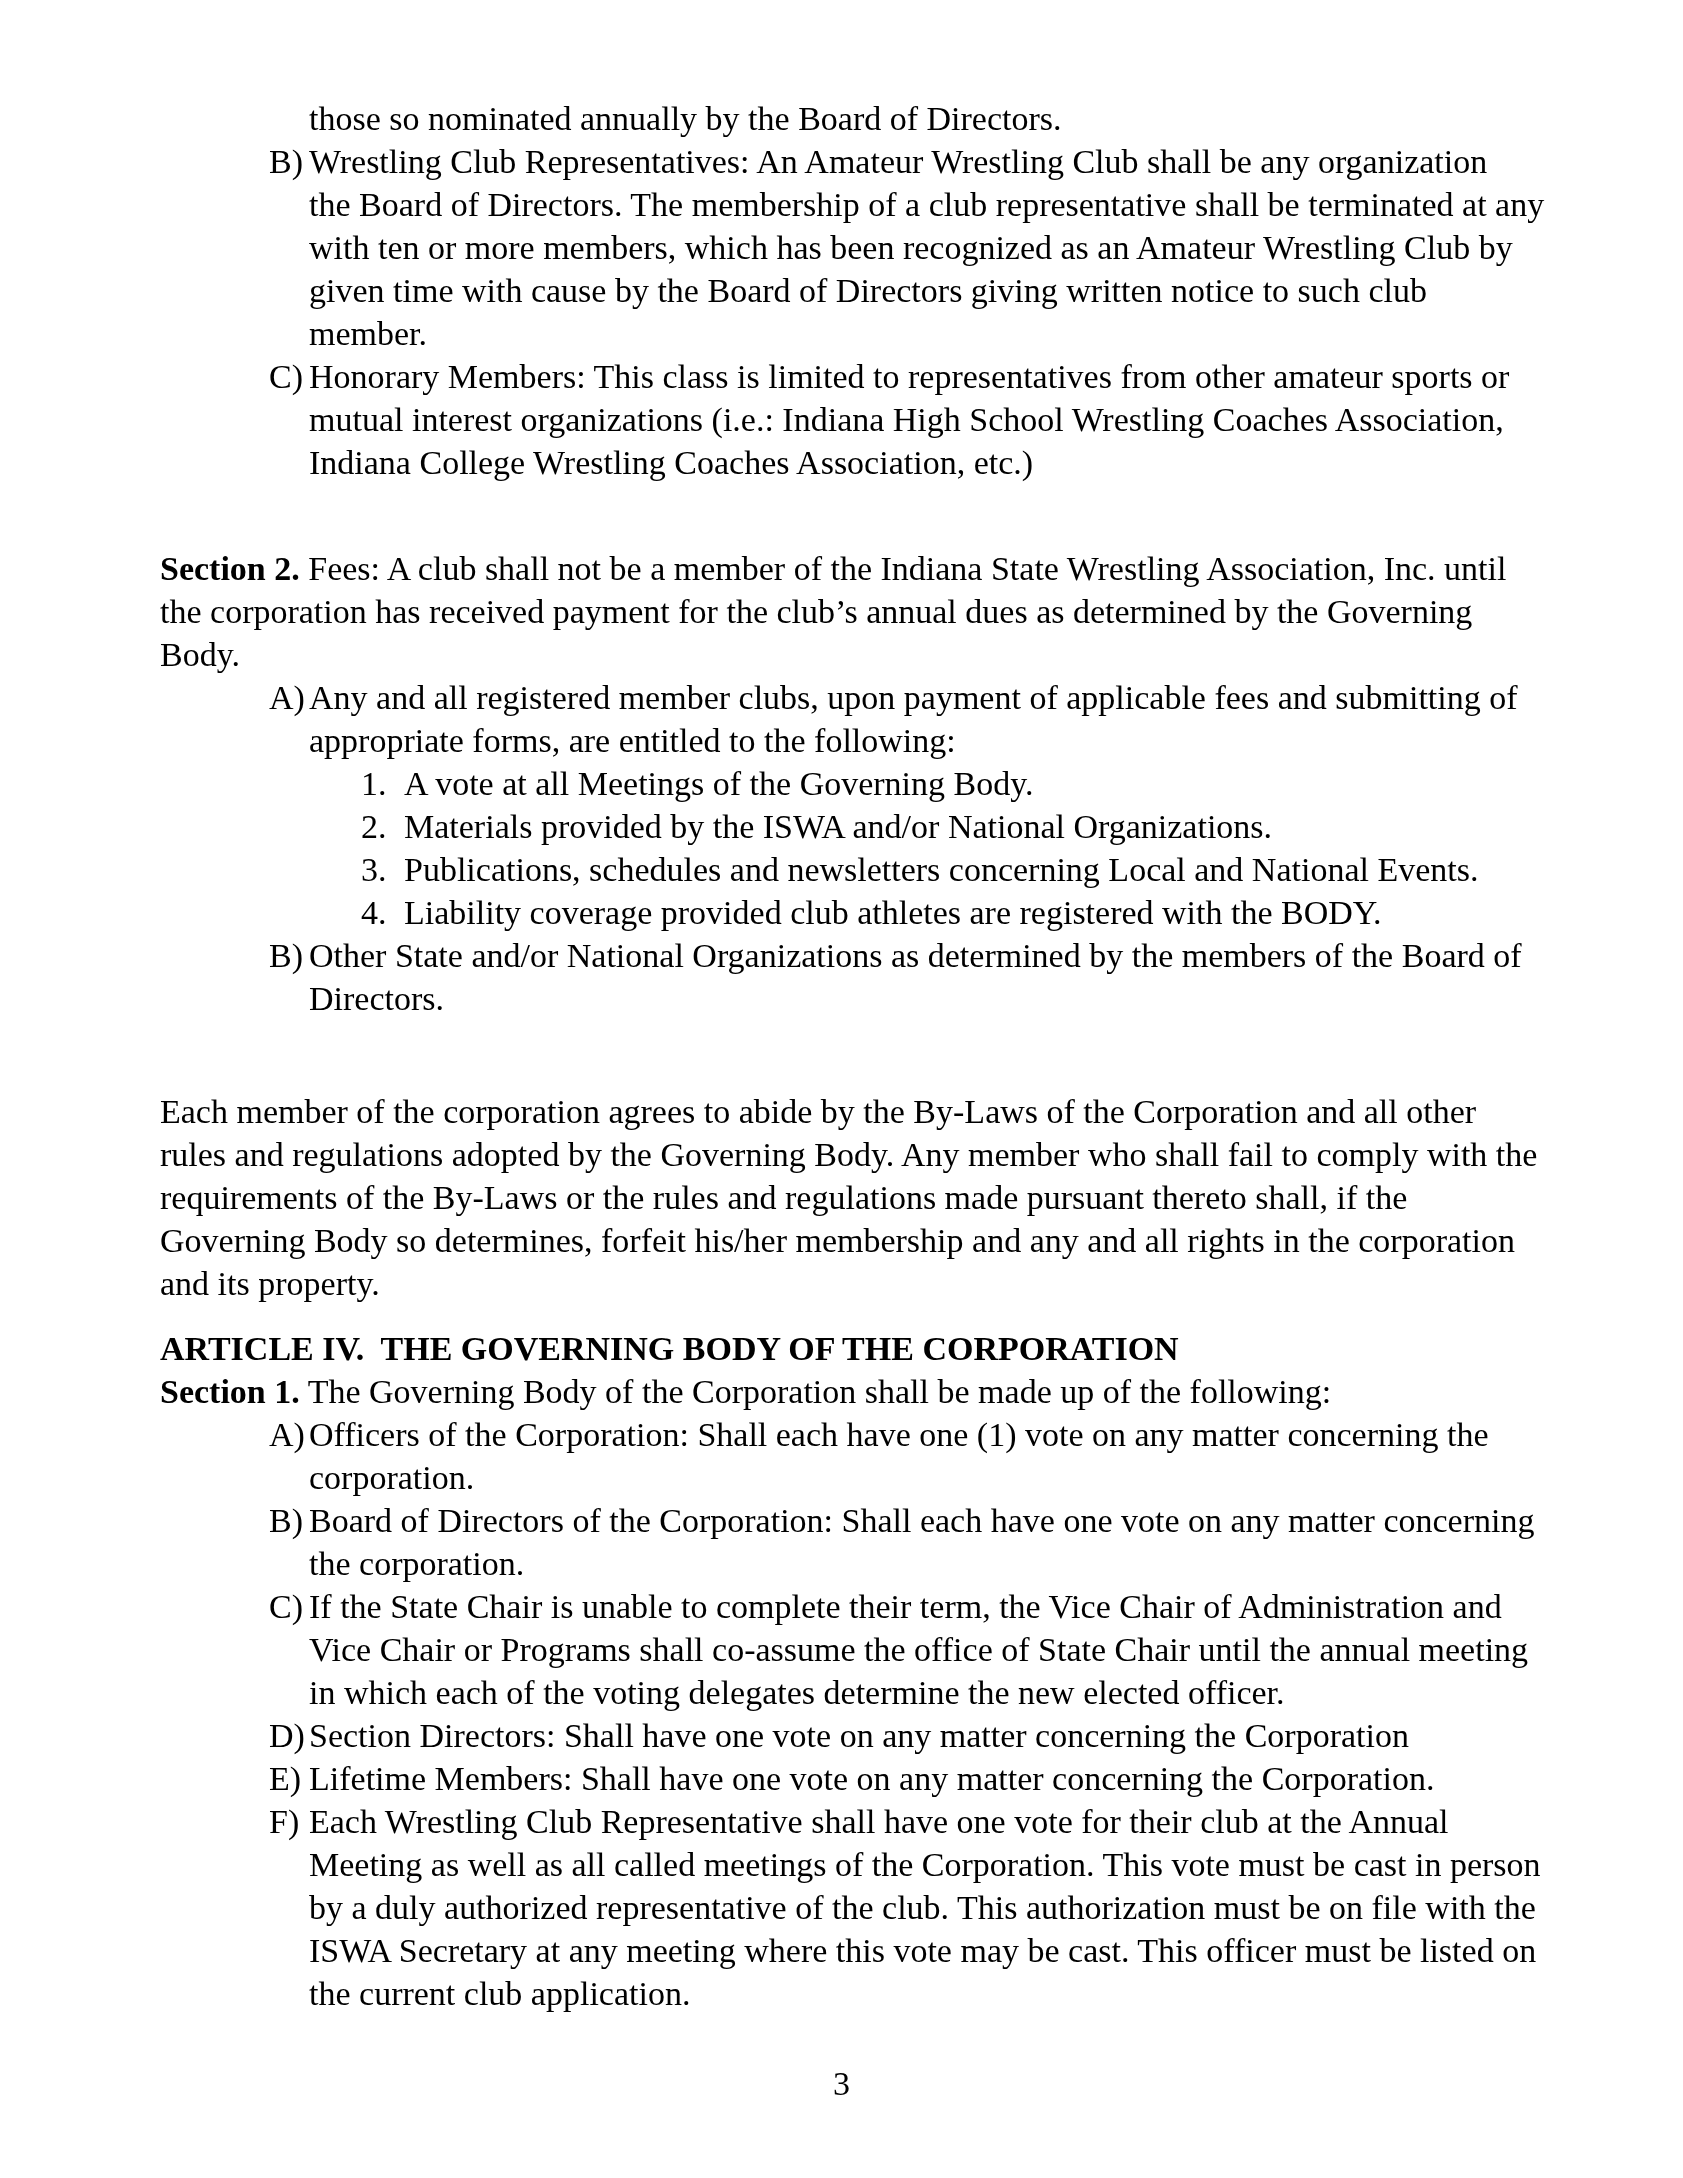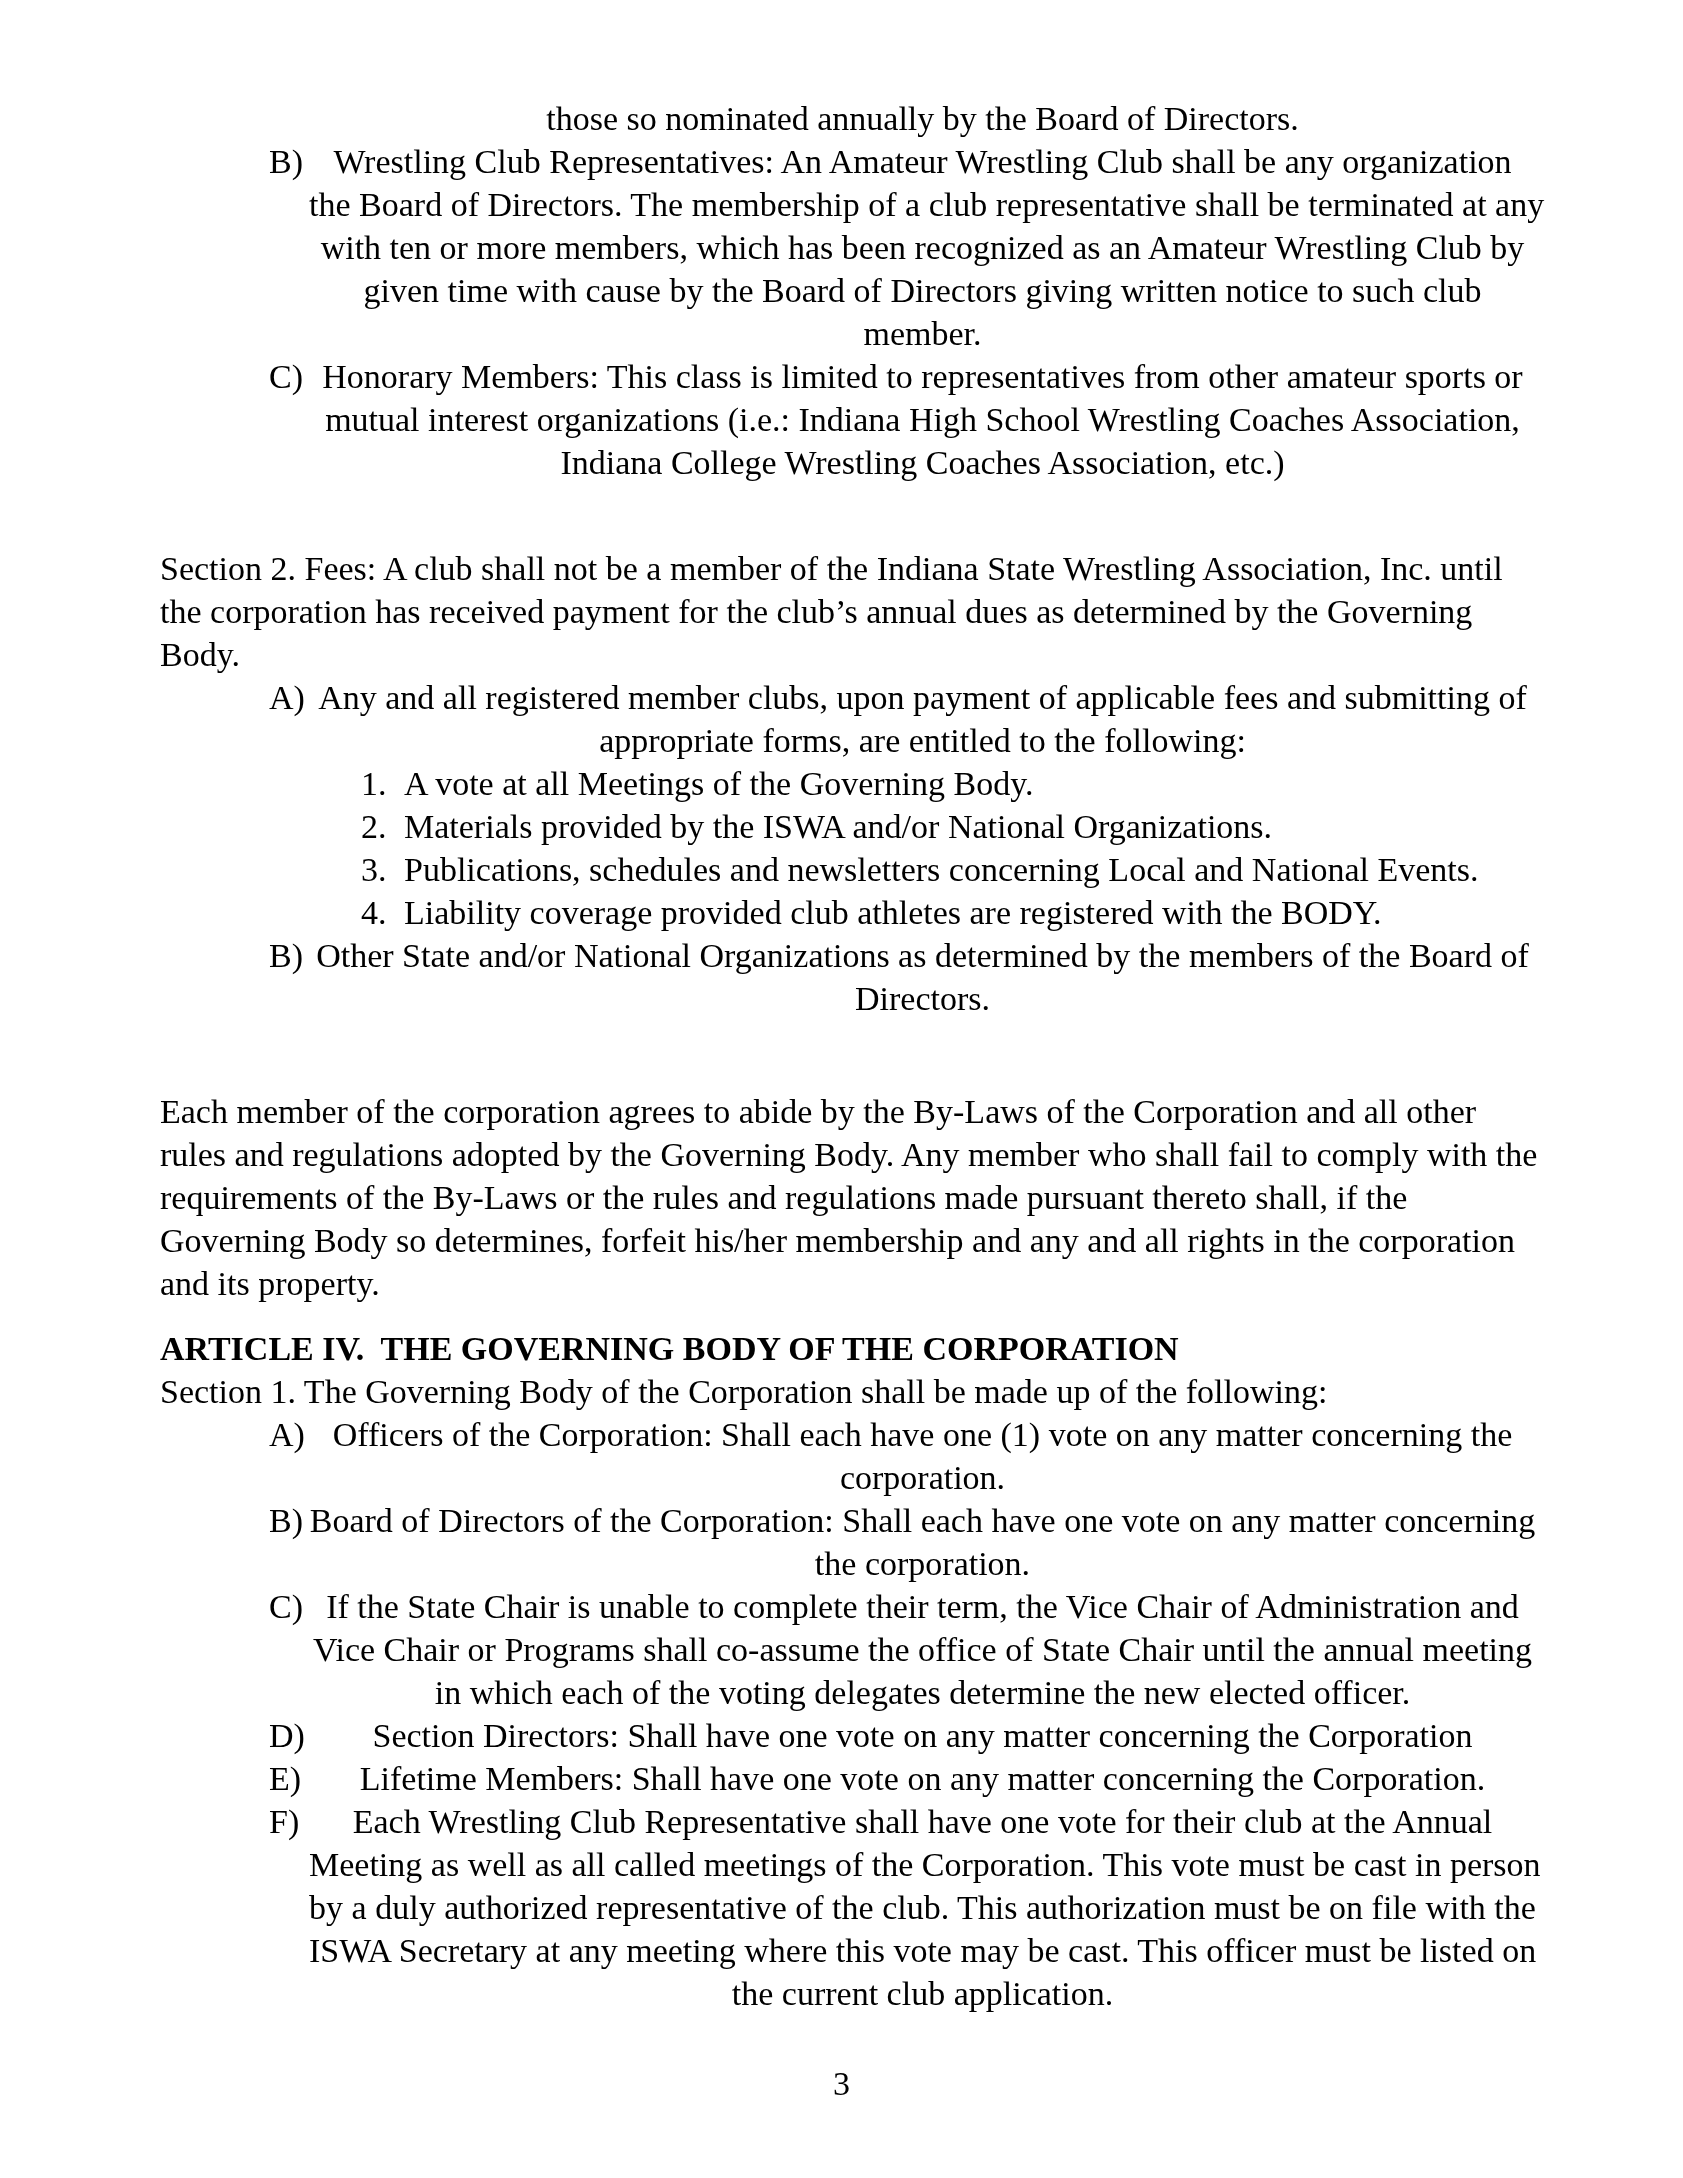--- a/index.html
+++ b/index.html
@@ -22,25 +22,24 @@
     position: absolute;
     left: 160px;
     top: 97px;
     width: 1376px;
   }
   .line {
     white-space: pre;
   }
   .para, .heading { }
   .heading { font-weight: bold; }
-  .bold { font-weight: normal; text-align: right; }
+  .bold { font-weight: bold; text-align: right; }
   .item1 {
     position: relative;
     padding-left: 149px;
-    text-align: center;
   }
   .item1 > .marker {
     position: absolute;
     left: 109px;
     top: 0;
   }
   .item2 {
     position: relative;
     padding-left: 244px;
   }

